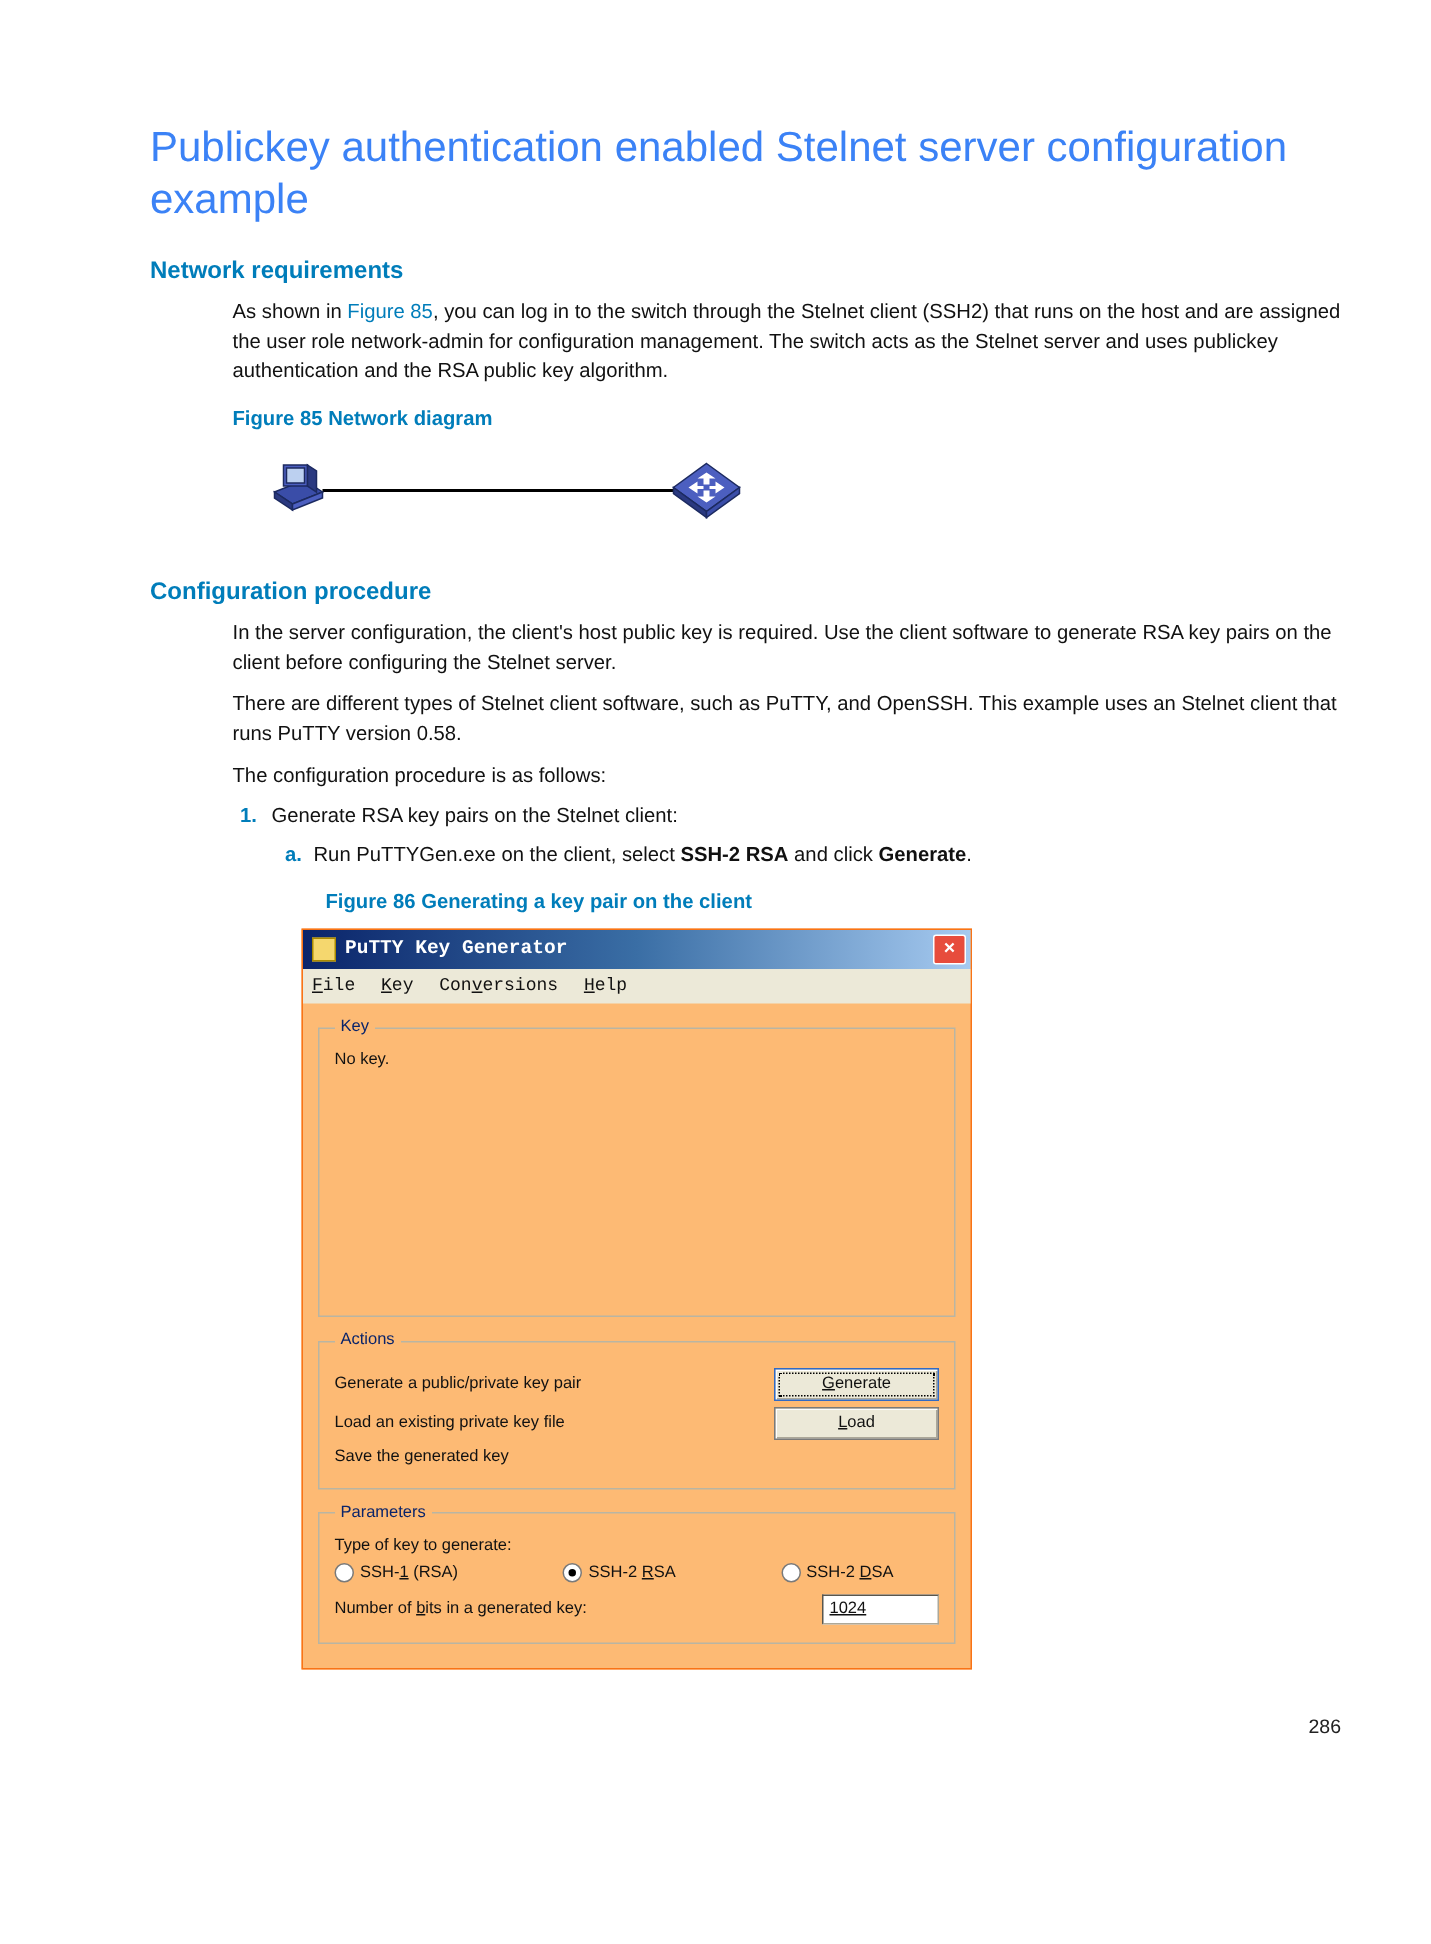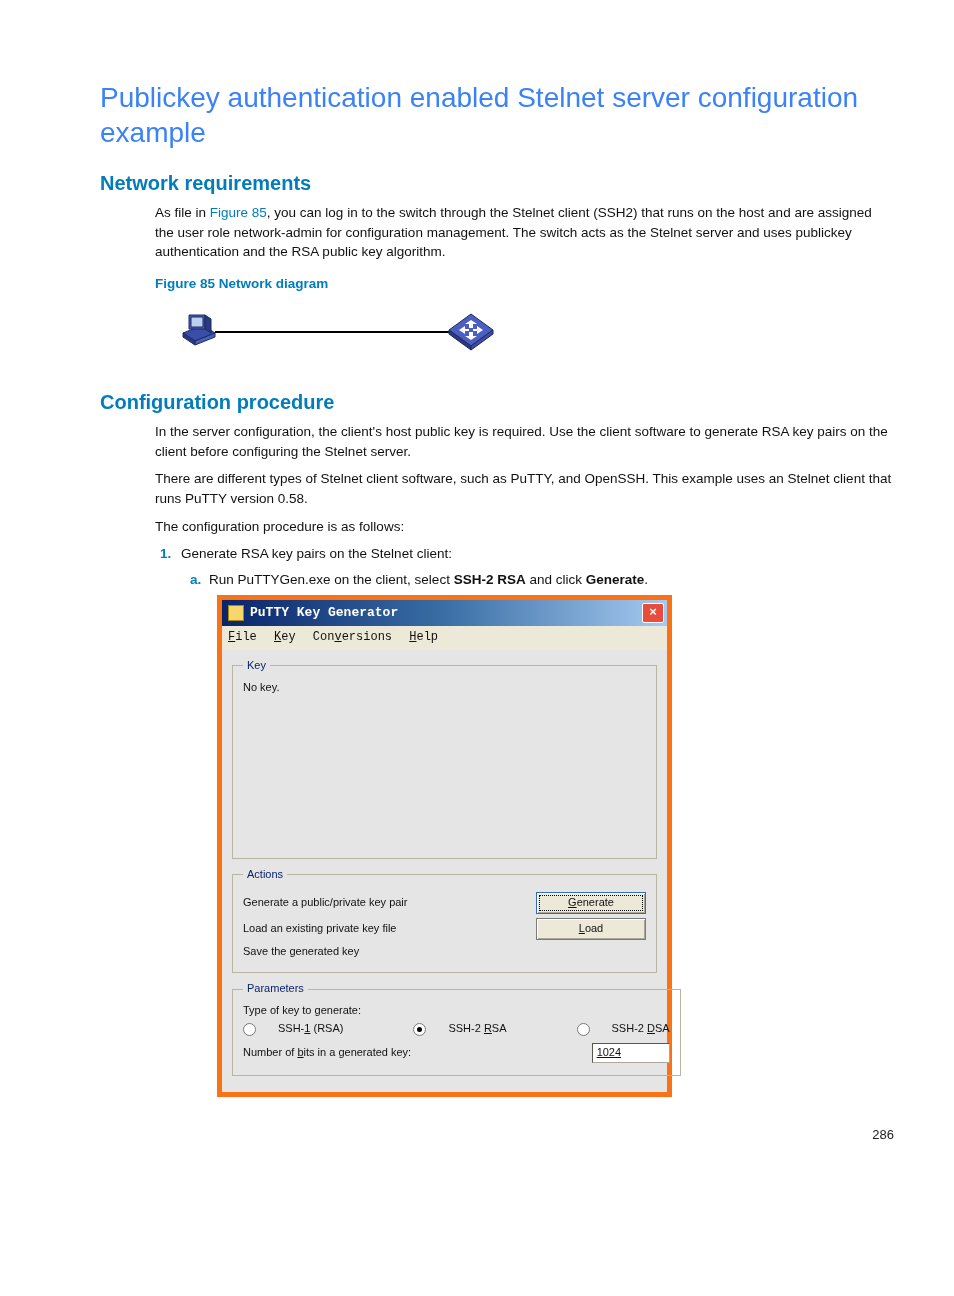--- a/index.html
+++ b/index.html
@@ -18,21 +18,21 @@
     font-weight: 300;
     color: #3b82f6;
     font-size: 28px;
     line-height: 1.25;
     margin: 0 0 22px 0;
   }
   h2 {
     font-family: "Segoe UI Semibold", Arial, sans-serif;
     font-weight: 600;
     color: #007dba;
-    font-size: 20px;
+    font-size: 16px;
     margin: 18px 0 8px 0;
   }
   .body-text {
     margin-left: 55px;
     font-size: 13.5px;
     line-height: 1.45;
     color: #111;
   }
   .body-text p {
     margin: 8px 0;
@@ -90,25 +90,25 @@
   .nd-host, .nd-switch {
     position: absolute;
     top: 6px;
   }
   .nd-host { left: 0; }
   .nd-switch { right: 0; top: 11px; }
 
   
   .putty-window {
     width: 445px;
-    margin: 6px 0 0 36px;
+    margin: 6px 0 0 20px;
     font-family: Tahoma, Arial, sans-serif;
     font-size: 11px;
-    background: #e5e5e5;
-    border: 5px solid #f97316;
+    background: #fdba74;
+    border: 1px solid #f97316;
   }
   .titlebar {
     background: linear-gradient(to right, #0a246a 0%, #3a6ea5 50%, #a6caf0 100%);
     color: #fff;
     padding: 3px 3px 3px 6px;
     font-family: "Courier New", monospace;
     font-weight: bold;
     font-size: 13px;
     display: flex;
     align-items: center;
@@ -184,21 +184,21 @@
   }
   .btn-pair { display:flex; gap:6px; }
   .radio-row {
     display: flex;
     gap: 70px;
     margin: 2px 0 6px 0;
   }
   .radio-opt {
     display: flex;
     align-items: center;
-    gap: 22px;
+    gap: 4px;
     white-space: nowrap;
   }
   .radio {
     width: 11px; height: 11px;
     background: #fff;
     border: 1px solid #7a7a7a;
     border-radius: 50%;
     display: inline-flex;
     align-items: center;
     justify-content: center;
@@ -221,21 +221,21 @@
 </style>
 </head>
 <body>
 
 <div class="page">
   <h1>Publickey authentication enabled Stelnet server configuration example</h1>
 
   <h2>Network requirements</h2>
   <div class="body-text">
     <p>
-      <span>As file in </span><span class="fig-link">Figure 85</span><span>, you can log in to the switch through the Stelnet client (SSH2) that runs on the host and are assigned the user role network-admin for configuration management. The switch acts as the Stelnet server and uses publickey authentication and the RSA public key algorithm.</span>
+      <span>As shown in </span><span class="fig-link">Figure 85</span><span>, you can log in to the switch through the Stelnet client (SSH2) that runs on the host and are assigned the user role network-admin for configuration management. The switch acts as the Stelnet server and uses publickey authentication and the RSA public key algorithm.</span>
     </p>
     <div class="fig-caption">Figure 85 Network diagram</div>
 
     <div class="netdiag">
       <div class="nd-line"></div>
       <div class="nd-host">
         <svg width="48" height="48" viewBox="0 0 48 48">
           <polygon points="8,26 28,18 40,26 20,34" fill="#3a4da8" stroke="#1c2a60"></polygon>
           <polygon points="8,26 8,30 20,38 20,34" fill="#2a3980" stroke="#1c2a60"></polygon>
           <polygon points="20,34 40,26 40,30 20,38" fill="#4c5fc0" stroke="#1c2a60"></polygon>
@@ -267,20 +267,21 @@
     <p>The configuration procedure is as follows:</p>
 
     <ol class="num">
       <li>
         <span>Generate RSA key pairs on the Stelnet client:</span>
         <ol class="alpha">
           <li>
             <span>Run PuTTYGen.exe on the client, select </span><b>SSH-2 RSA</b><span> and click </span><b>Generate</b><span>.</span>
           </li>
         </ol>
+        <div class="fig-caption" style="margin-left:36px;">Figure 86 Generating a key pair on the client</div>
 
         
         <div class="putty-window">
           <div class="titlebar">
             <div class="t-left">
               <span class="tb-icon"></span>
               <span>PuTTY Key Generator</span>
             </div>
             <div class="tb-close">×</div>
           </div>

